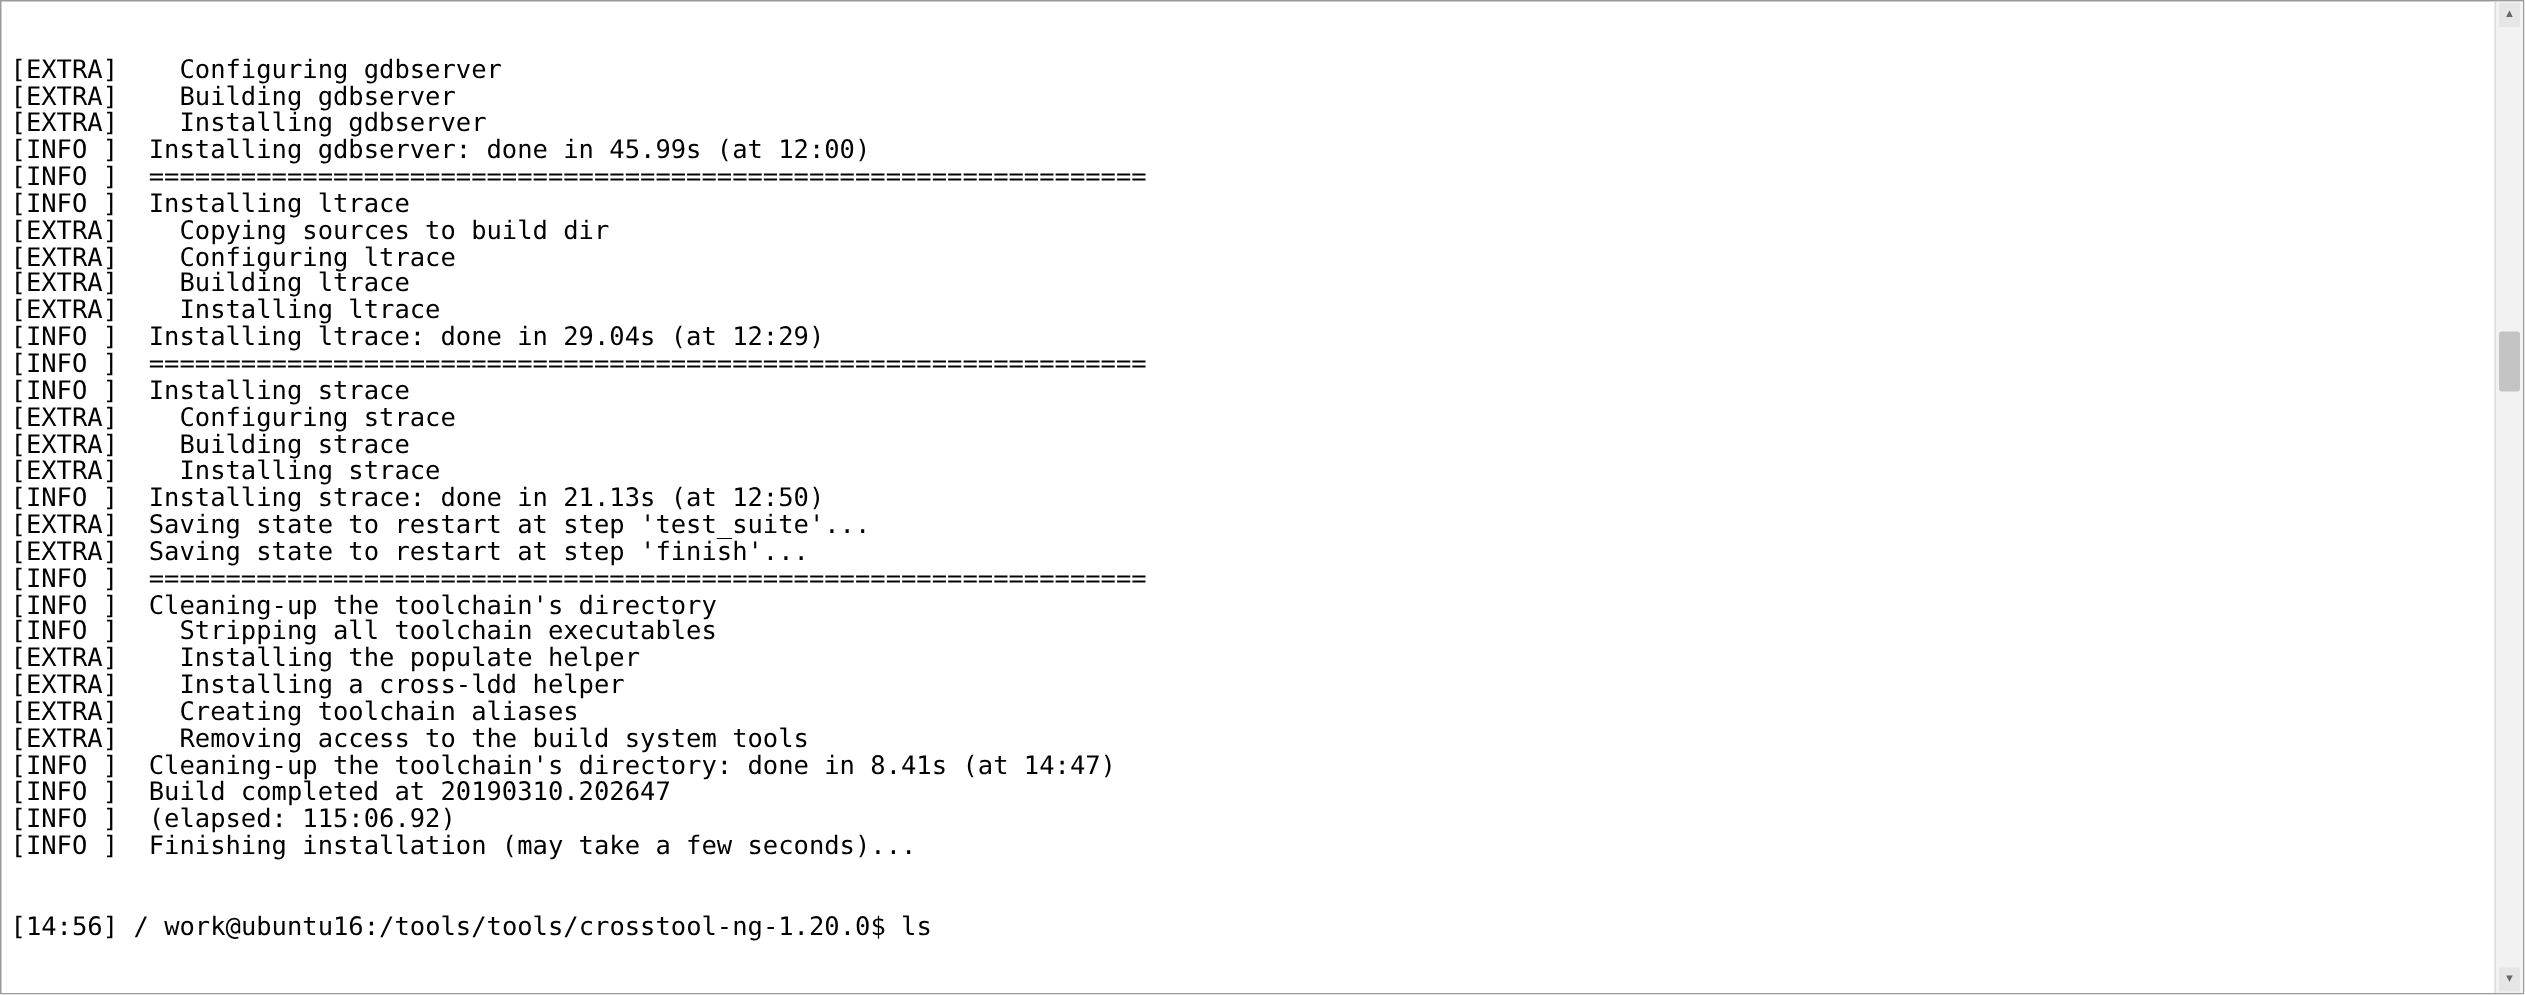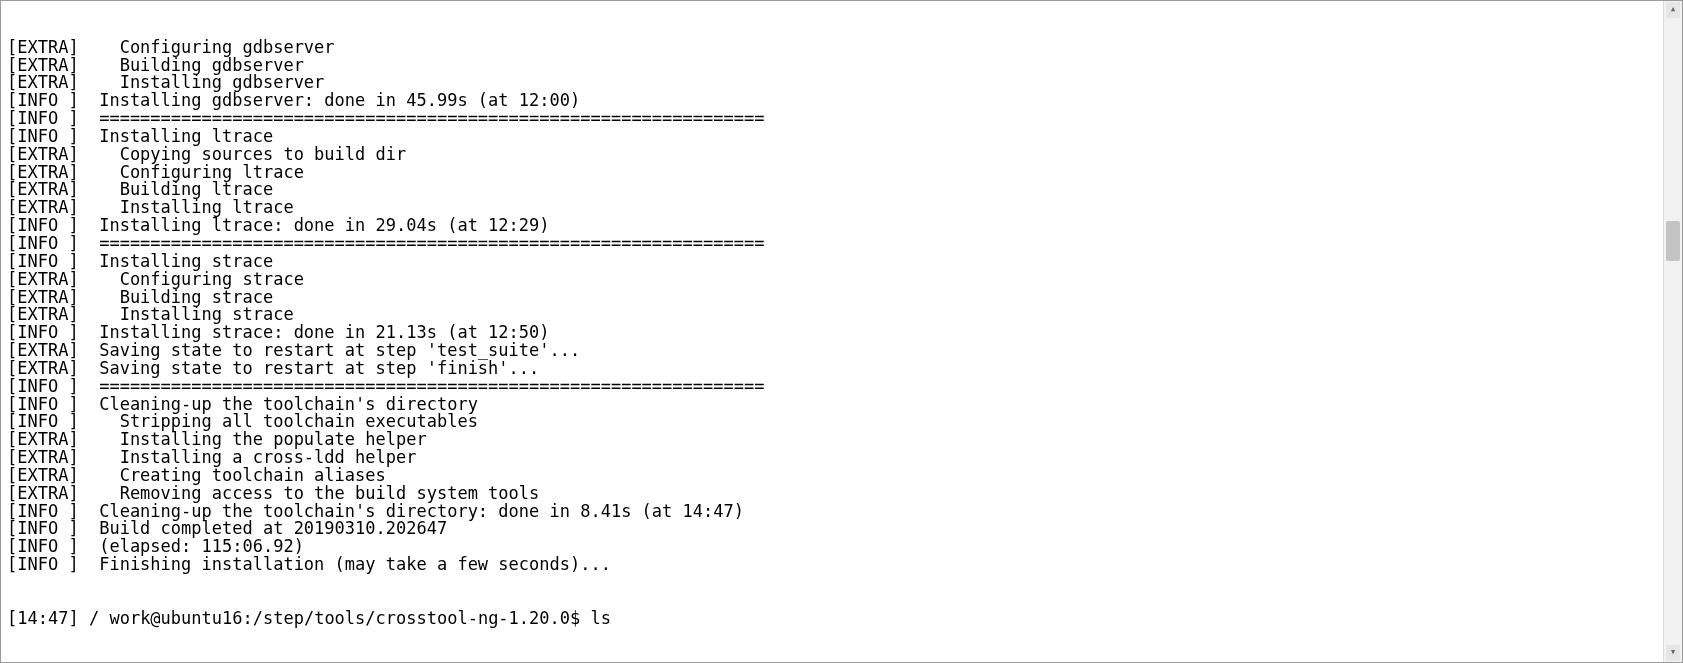--- a/index.html
+++ b/index.html
@@ -62,21 +62,21 @@
     border-radius: 2px;
   }
 </style>
 </head>
 <body>
 
 <div class="frame">
 
   <div class="terminal">
     <div id="log-lines"><span class="line"><span class="tag">EXTRA</span> <span class="msg">   Configuring gdbserver</span></span><span class="line"><span class="tag">EXTRA</span> <span class="msg">   Building gdbserver</span></span><span class="line"><span class="tag">EXTRA</span> <span class="msg">   Installing gdbserver</span></span><span class="line"><span class="tag">INFO </span> <span class="msg"> Installing gdbserver: done in 45.99s (at 12:00)</span></span><span class="line"><span class="tag">INFO </span> <span class="msg"> =================================================================</span></span><span class="line"><span class="tag">INFO </span> <span class="msg"> Installing ltrace</span></span><span class="line"><span class="tag">EXTRA</span> <span class="msg">   Copying sources to build dir</span></span><span class="line"><span class="tag">EXTRA</span> <span class="msg">   Configuring ltrace</span></span><span class="line"><span class="tag">EXTRA</span> <span class="msg">   Building ltrace</span></span><span class="line"><span class="tag">EXTRA</span> <span class="msg">   Installing ltrace</span></span><span class="line"><span class="tag">INFO </span> <span class="msg"> Installing ltrace: done in 29.04s (at 12:29)</span></span><span class="line"><span class="tag">INFO </span> <span class="msg"> =================================================================</span></span><span class="line"><span class="tag">INFO </span> <span class="msg"> Installing strace</span></span><span class="line"><span class="tag">EXTRA</span> <span class="msg">   Configuring strace</span></span><span class="line"><span class="tag">EXTRA</span> <span class="msg">   Building strace</span></span><span class="line"><span class="tag">EXTRA</span> <span class="msg">   Installing strace</span></span><span class="line"><span class="tag">INFO </span> <span class="msg"> Installing strace: done in 21.13s (at 12:50)</span></span><span class="line"><span class="tag">EXTRA</span> <span class="msg"> Saving state to restart at step 'test_suite'...</span></span><span class="line"><span class="tag">EXTRA</span> <span class="msg"> Saving state to restart at step 'finish'...</span></span><span class="line"><span class="tag">INFO </span> <span class="msg"> =================================================================</span></span><span class="line"><span class="tag">INFO </span> <span class="msg"> Cleaning-up the toolchain's directory</span></span><span class="line"><span class="tag">INFO </span> <span class="msg">   Stripping all toolchain executables</span></span><span class="line"><span class="tag">EXTRA</span> <span class="msg">   Installing the populate helper</span></span><span class="line"><span class="tag">EXTRA</span> <span class="msg">   Installing a cross-ldd helper</span></span><span class="line"><span class="tag">EXTRA</span> <span class="msg">   Creating toolchain aliases</span></span><span class="line"><span class="tag">EXTRA</span> <span class="msg">   Removing access to the build system tools</span></span><span class="line"><span class="tag">INFO </span> <span class="msg"> Cleaning-up the toolchain's directory: done in 8.41s (at 14:47)</span></span><span class="line"><span class="tag">INFO </span> <span class="msg"> Build completed at 20190310.202647</span></span><span class="line"><span class="tag">INFO </span> <span class="msg"> (elapsed: 115:06.92)</span></span><span class="line"><span class="tag">INFO </span> <span class="msg"> Finishing installation (may take a few seconds)...</span></span></div>
-    <span class="line"><span>[</span><span>14:47</span><span>] </span><span>/</span><span> </span><span>work@ubuntu16</span><span>:</span><span>/step/tools/crosstool-ng-1.20.0</span><span>$ </span><span>ls</span></span>
+    <span class="line"><span>[</span><span>14:56</span><span>] </span><span>/</span><span> </span><span>work@ubuntu16</span><span>:</span><span>/tools/tools/crosstool-ng-1.20.0</span><span>$ </span><span>ls</span></span>
     
   </div>
 
   <div class="vscroll">
     <div class="btn up">▴</div>
     <div class="thumb"></div>
     <div class="btn down">▾</div>
   </div>
 
 </div>

